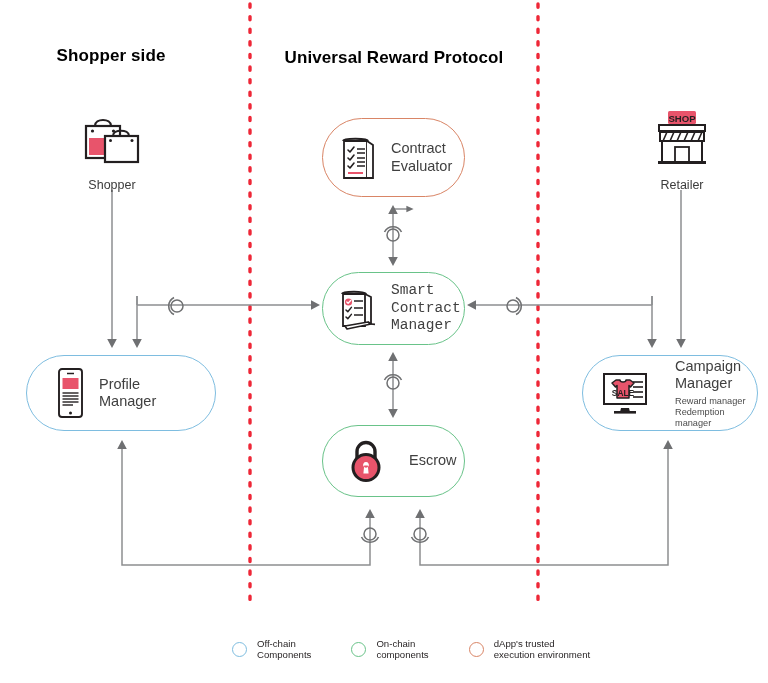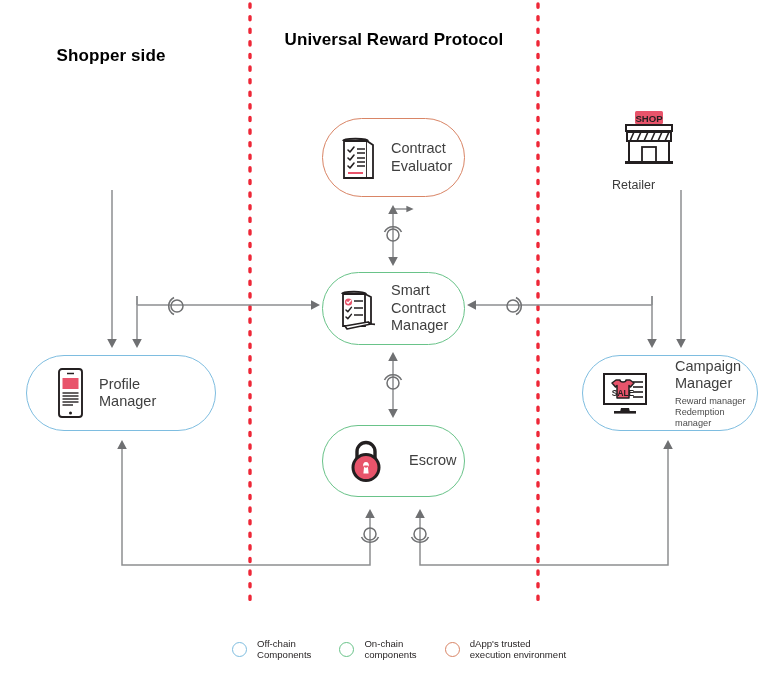--- a/index.html
+++ b/index.html
@@ -33,27 +33,27 @@
   .col-title {
     position: absolute;
     font-size: 17px;
     font-weight: bold;
     color: #000000;
     letter-spacing: 0.1px;
     white-space: nowrap;
     text-align: center;
   }
   #title-shopper { left: 0;   top: 46px; width: 222px; }
-  #title-protocol{ left: 250px; top: 30px; width: 288px; }
+  #title-protocol{ left: 250px; top: 48px; width: 288px; }
   #title-retailer{ left: 538px; top: 46px; width: 230px; }
 
   
   .actor {
     position: absolute;
-    text-align: left;
+    text-align: center;
     width: 140px;
   }
   .actor .actor-label {
     font-size: 12.5px;
     color: #3b3b3b;
     margin-top: 4px;
     display: block;
   }
   #actor-shopper { left: 42px; top: 112px; }
   #actor-retailer{ left: 612px; top: 108px; }
@@ -97,21 +97,21 @@
     border: 1.4px solid #d98566;
   }
   #box-contract-evaluator .icon-wrap { margin-left: 14px; }
   #box-contract-evaluator .pill-text { margin-left: 12px; }
 
   #box-smart-contract-manager {
     left: 322px; top: 272px; width: 143px; height: 73px;
     border: 1.4px solid #69c389;
   }
   #box-smart-contract-manager .icon-wrap { margin-left: 12px; }
-  #box-smart-contract-manager .pill-text { margin-left: 10px; }
+  #box-smart-contract-manager .pill-text { margin-left: 10px; font-family: Liberation Mono, monospace; }
 
   #box-escrow {
     left: 322px; top: 425px; width: 143px; height: 72px;
     border: 1.4px solid #69c389;
   }
   #box-escrow .icon-wrap { margin-left: 22px; }
   #box-escrow .pill-text { margin-left: 22px; }
 
   #box-profile-manager {
     left: 26px; top: 355px; width: 190px; height: 76px;
@@ -126,21 +126,21 @@
   }
   #box-campaign-manager .icon-wrap { margin-left: 16px; }
   #box-campaign-manager .pill-text { margin-left: 24px; }
 
   
   #legend {
     position: absolute;
     left: 232px;
     top: 638px;
     display: flex;
-    gap: 4px;
+    gap: 16px;
   }
   .legend-item {
     display: flex;
     align-items: center;
     margin-right: 24px;
   }
   .legend-dot {
     width: 15px; height: 15px;
     border-radius: 50%;
     box-sizing: border-box;
@@ -244,20 +244,38 @@
       <path d="M361.5,537 A9.5,9.5 0 0 0 378.5,537" stroke-width="1.6"></path>
 
       <circle cx="420" cy="534" r="6"></circle>
       <path d="M411.5,537 A9.5,9.5 0 0 0 428.5,537" stroke-width="1.6"></path>
     </g>
   </svg>
 
   <div class="col-title" id="title-shopper">Shopper side</div>
   <div class="col-title" id="title-protocol">Universal Reward Protocol</div>
 
+  <div class="actor" id="actor-shopper">
+    <span>
+      <svg width="70" height="58" viewBox="0 0 70 58">
+
+        <rect x="9" y="14" width="34" height="32" fill="#ffffff" stroke="#231f20" stroke-width="2.2"></rect>
+        <rect x="12" y="26" width="19" height="17" fill="#e8546b" stroke="none"></rect>
+        <path d="M18,14 C18,6 34,6 34,14" fill="none" stroke="#231f20" stroke-width="2.2"></path>
+        <circle cx="15.5" cy="19" r="1.6" fill="#231f20"></circle>
+        <circle cx="36.5" cy="19" r="1.6" fill="#231f20"></circle>
+
+        <rect x="28" y="24" width="33" height="26" fill="#ffffff" stroke="#231f20" stroke-width="2.2"></rect>
+        <path d="M36,24 C36,17 52,17 52,24" fill="none" stroke="#231f20" stroke-width="2.2"></path>
+        <circle cx="33.5" cy="28.5" r="1.5" fill="#231f20"></circle>
+        <circle cx="55" cy="28.5" r="1.5" fill="#231f20"></circle>
+      </svg>
+    </span>
+    <span class="actor-label">Shopper</span>
+  </div>
 
   <div class="actor" id="actor-retailer">
     <span>
       <svg width="74" height="62" viewBox="0 0 74 62">
 
         <rect x="23" y="3" width="28" height="13" rx="1.5" fill="#e8546b"></rect>
         <text x="37" y="13.6" font-family="Liberation Sans, sans-serif" font-size="9.6" font-weight="bold" fill="#231f20" text-anchor="middle">SHOP</text>
 
         <rect x="14" y="17" width="46" height="6" fill="#ffffff" stroke="#231f20" stroke-width="2"></rect>
 

